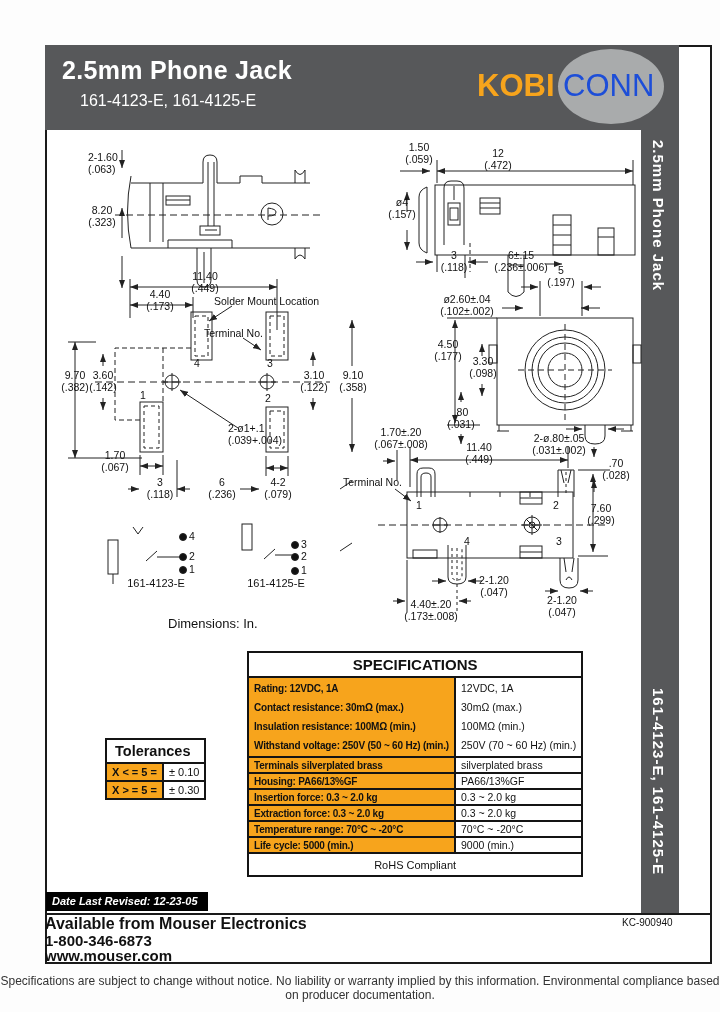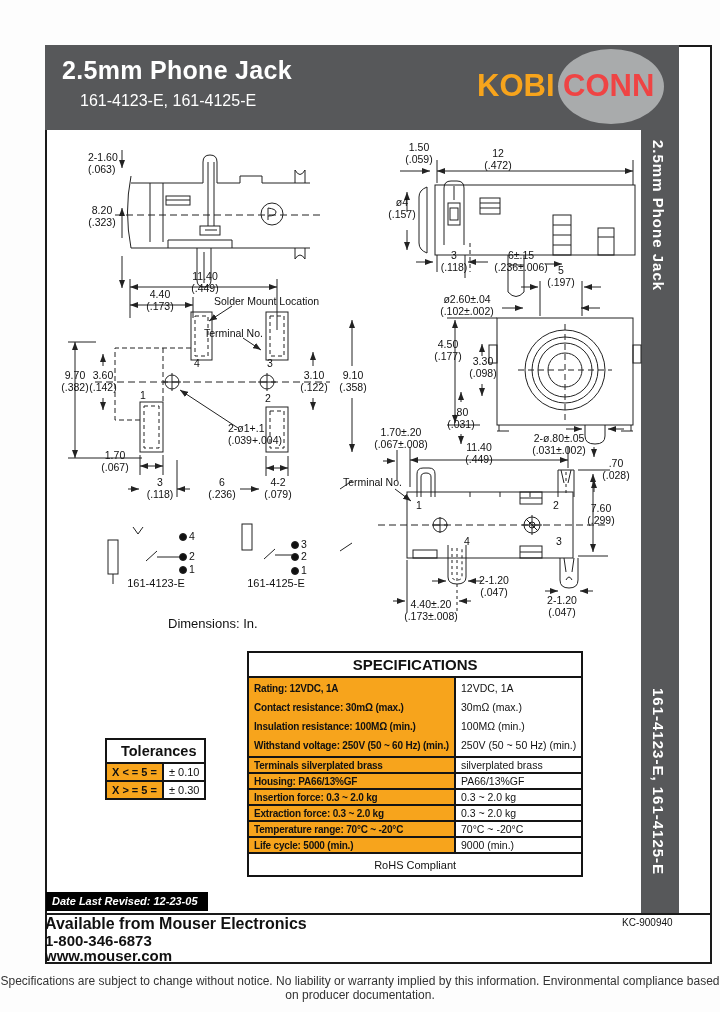--- a/index.html
+++ b/index.html
@@ -6,40 +6,40 @@
   .page{position:relative;width:720px;height:1012px;background:#fdfdfd;overflow:hidden;
         font-family:"Liberation Sans",sans-serif;color:#111;}
   .doc-frame{position:absolute;left:45px;top:45px;width:663px;height:915px;border:2px solid #1a1a1a;background:#fff;}
   .header-band{position:absolute;left:45px;top:45px;width:634px;height:85px;background:var(--header-gray,#57585a);}
   .side-band{position:absolute;left:641px;top:130px;width:38px;height:783px;background:var(--header-gray,#57585a);}
   .bottom-rule{position:absolute;left:45px;top:913px;width:665px;height:0;border-top:2px solid #1a1a1a;}
   .title{position:absolute;left:62px;top:56px;font-size:25px;font-weight:bold;color:#fff;letter-spacing:.3px;}
   .subtitle{position:absolute;left:80px;top:92px;font-size:16px;color:#fff;}
   .logo-ellipse{position:absolute;left:558px;top:49px;width:106px;height:75px;border-radius:50%;background:var(--logo-ellipse-gray,#a9abac);}
   .logo-kobi{position:absolute;left:477px;top:68px;font-size:31px;font-weight:bold;color:var(--accent-orange,#f7a41c);}
-  .logo-conn{position:absolute;left:563px;top:68px;font-size:31px;font-weight:bold;color:#ef4444;}
+  .logo-conn{position:absolute;left:563px;top:68px;font-size:31px;font-weight:normal;color:#1d4ed8;}
   .side-text{position:absolute;writing-mode:vertical-rl;color:#fff;font-weight:bold;font-size:15px;letter-spacing:1px;white-space:nowrap;}
   .lineart{position:absolute;left:0;top:0;pointer-events:none;}
   .lbl{position:absolute;font-size:10.5px;line-height:1.18;white-space:pre-line;text-align:center;}
   .lbl.la{text-align:left;}
   .anno{position:absolute;font-size:10.5px;white-space:nowrap;}
   .num{position:absolute;font-size:10.5px;}
   .schname{position:absolute;font-size:11px;text-align:center;}
   .note{position:absolute;left:168px;top:616px;width:110px;font-size:13px;font-weight:normal;}
   table{border-collapse:collapse;}
   .spec{position:absolute;left:247px;top:651px;width:331px;font-size:11px;}
   .spec td{border:2px solid #141414;padding:1px 5px;vertical-align:middle;}
   .spec .hdr{text-align:center;font-weight:bold;font-size:15px;padding:3px;background:#fff;}
   .spec .lab{background:var(--accent-orange,#f7a41c);font-weight:bold;width:196px;font-size:10px;letter-spacing:-.2px;white-space:nowrap;}
   .spec .val{width:117px;font-size:10.5px;}
   .spec .grp div{height:19px;line-height:19px;white-space:nowrap;}
   .spec .rohs{text-align:center;height:19px;}
   .tol{position:absolute;left:105px;top:738px;font-size:11px;}
   .tol td{border:2px solid #141414;padding:2px 5px;}
-  .tol .hdr{font-weight:bold;font-size:14.5px;text-align:right;padding:3px 8px;background:#fff;}
+  .tol .hdr{font-weight:bold;font-size:14.5px;text-align:left;padding:3px 8px;background:#fff;}
   .tol .cond{background:var(--accent-orange,#f7a41c);font-weight:bold;white-space:nowrap;}
   .tol .tval{white-space:nowrap;}
   .date-strip{position:absolute;left:46px;top:892px;background:#000;color:#fff;font-style:italic;font-weight:bold;font-size:11px;padding:3px 10px 4px 6px;white-space:nowrap;}
   .mouser{position:absolute;left:45px;top:916px;width:663px;text-align:left;font-weight:bold;line-height:1.04;}
   .mouser .m1{font-size:16px;}
   .mouser .m2,.mouser .m3{font-size:15px;}
   .doc-code{position:absolute;left:622px;top:917px;font-size:10px;font-style:normal;}
   .disclaimer{position:absolute;left:0;top:974px;width:720px;text-align:center;font-size:12px;color:#333;}
 </style>
 </head>
@@ -347,21 +347,21 @@
       <td class="lab grp">
         <div>Rating: 12VDC, 1A</div>
         <div>Contact resistance:  30mΩ (max.)</div>
         <div>Insulation resistance:  100MΩ (min.)</div>
         <div>Withstand voltage:  250V (50 ~ 60 Hz) (min.)</div>
       </td>
       <td class="val grp">
         <div>12VDC, 1A</div>
         <div>30mΩ (max.)</div>
         <div>100MΩ (min.)</div>
-        <div>250V (50 ~ 50 Hz) (min.)</div>
+        <div>250V (70 ~ 60 Hz) (min.)</div>
       </td>
     </tr>
     <tr>
           <td class="lab">Terminals silverplated brass</td>
           <td class="val">silverplated brass</td>
         </tr>
     <tr>
           <td class="lab">Housing: PA66/13%GF</td>
           <td class="val">PA66/13%GF</td>
         </tr>

